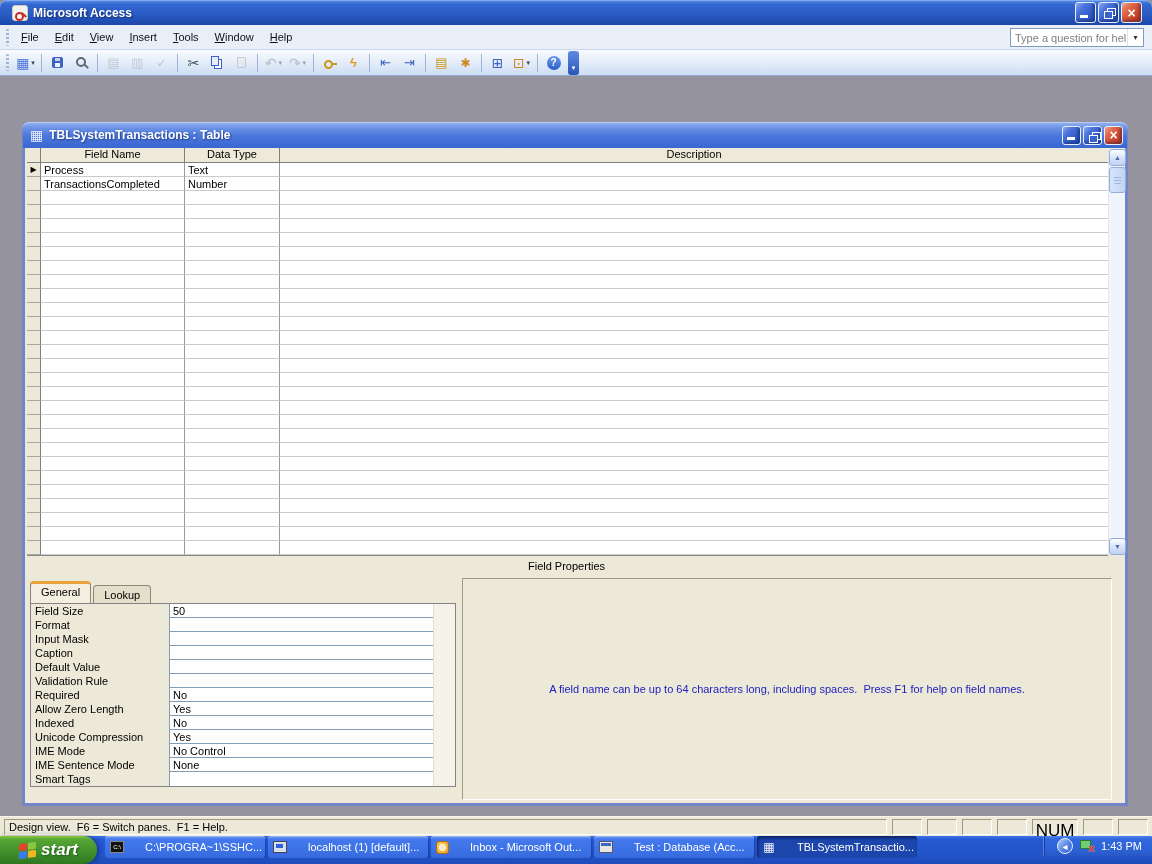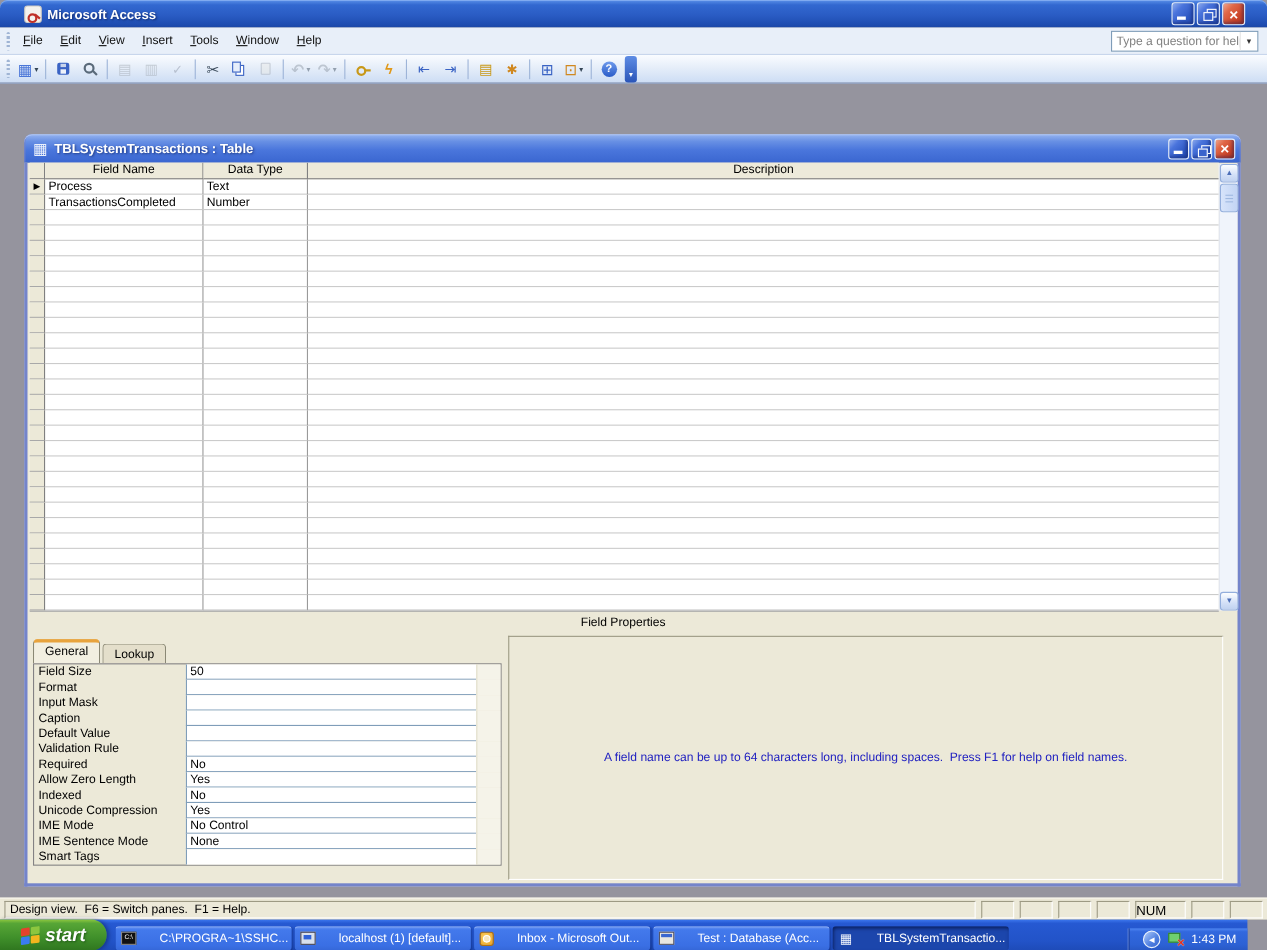--- a/index.html
+++ b/index.html
@@ -3,21 +3,21 @@
 <meta charset="utf-8">
 <style>
   *{margin:0;padding:0;box-sizing:border-box}
   body{background:#555}
   .screen{position:relative;width:1152px;height:864px;overflow:hidden;
     background:#95949E;font-family:"Liberation Sans","DejaVu Sans",sans-serif;}
 
   
   .titlebar{position:absolute;top:0;left:0;right:0;height:25px;
     background:linear-gradient(180deg,#5A90E8 0%,#3268D0 18%,#2A5CC4 55%,#1E4CB0 90%,#1C46A4 100%);
-    border-radius:7px 7px 0 0;display:flex;align-items:center;padding:0 20px;
+    border-radius:7px 7px 0 0;display:flex;align-items:center;padding:0 10px;
     box-shadow:inset 0 1px 0 #7FAAF0;}
   .app-icon{width:16px;height:16px;background:#F4F2EE;border:1px solid #D0CCC4;border-radius:3px;
     margin:0 5px 0 2px;position:relative;flex:none}
   .app-icon::before{content:"";position:absolute;left:2px;top:6px;width:5px;height:5px;border:2px solid #C03028;border-radius:50%}
   .app-icon::after{content:"";position:absolute;left:8px;top:8px;width:6px;height:2px;background:#C03028;transform:rotate(40deg)}
   .title-text{color:#fff;font-weight:bold;font-size:12px;flex:1;text-shadow:1px 1px 2px rgba(10,30,90,.8)}
   .caps{display:flex;gap:2px}
   .cap{width:21px;height:21px;border:1px solid #E8EEF8;border-radius:3px;position:relative;
     display:flex;align-items:center;justify-content:center;color:#fff;
     background:linear-gradient(135deg,#8FACEE 0%,#4A74DC 30%,#2E58C4 70%,#2850B8 100%);
@@ -146,25 +146,25 @@
     border:1px solid;border-color:#9D9A84 #FFF #FFF #9D9A84;
     display:flex;align-items:center;justify-content:center}
   .helptext{font-size:11px;color:#2121C0;white-space:pre;text-align:center}
 
   
   .statusbar{position:absolute;left:0;right:0;top:816px;height:20px;background:#ECE9D8;
     border-top:1px solid #F8F6EE;display:flex;align-items:center;gap:5px;padding:0 4px}
   .smsg{flex:1;height:16px;border:1px solid;border-color:#9D9A84 #FFF #FFF #9D9A84;
     font-size:11px;padding:1px 0 0 4px;white-space:pre;color:#000}
   .sp{width:30px;height:16px;border:1px solid;border-color:#9D9A84 #FFF #FFF #9D9A84;
-    font-size:12px;padding-top:1px;color:#000}
+    font-size:17px;text-align:center;padding-top:1px;color:#000}
   .sp.num{width:46px}
 
   
-  .taskbar{position:absolute;left:0;right:18px;top:836px;height:28px;display:flex;align-items:flex-end;
+  .taskbar{position:absolute;left:0;right:0;top:836px;height:28px;display:flex;align-items:flex-start;
     background:linear-gradient(180deg,#3C77EE 0%,#2659D2 12%,#2253C8 70%,#1E4BB8 100%)}
   .start{width:97px;height:28px;border-radius:0 14px 14px 0;flex:none;
     background:linear-gradient(180deg,#8CC63F 0%,#57A636 12%,#3F8F2A 60%,#2F761F 100%);
     display:flex;align-items:center;justify-content:center;gap:5px;
     box-shadow:2px 0 4px rgba(0,10,40,.4)}
   .flag{width:17px;height:15px;display:grid;grid-template:7px 7px/8px 8px;gap:1px;transform:skewY(-8deg)}
   .fsq{border-radius:1px}
   .fsq.r{background:#E3432C}.fsq.g2{background:#8CC63F}.fsq.b{background:#3A7CF0}.fsq.y{background:#F3B61E}
   .start-label{color:#fff;font-weight:bold;font-style:italic;font-size:17px;text-shadow:1px 1px 2px rgba(0,40,0,.5)}
   .tasks{display:flex;gap:3px;margin-left:8px;flex:1;align-items:center;overflow:hidden}

